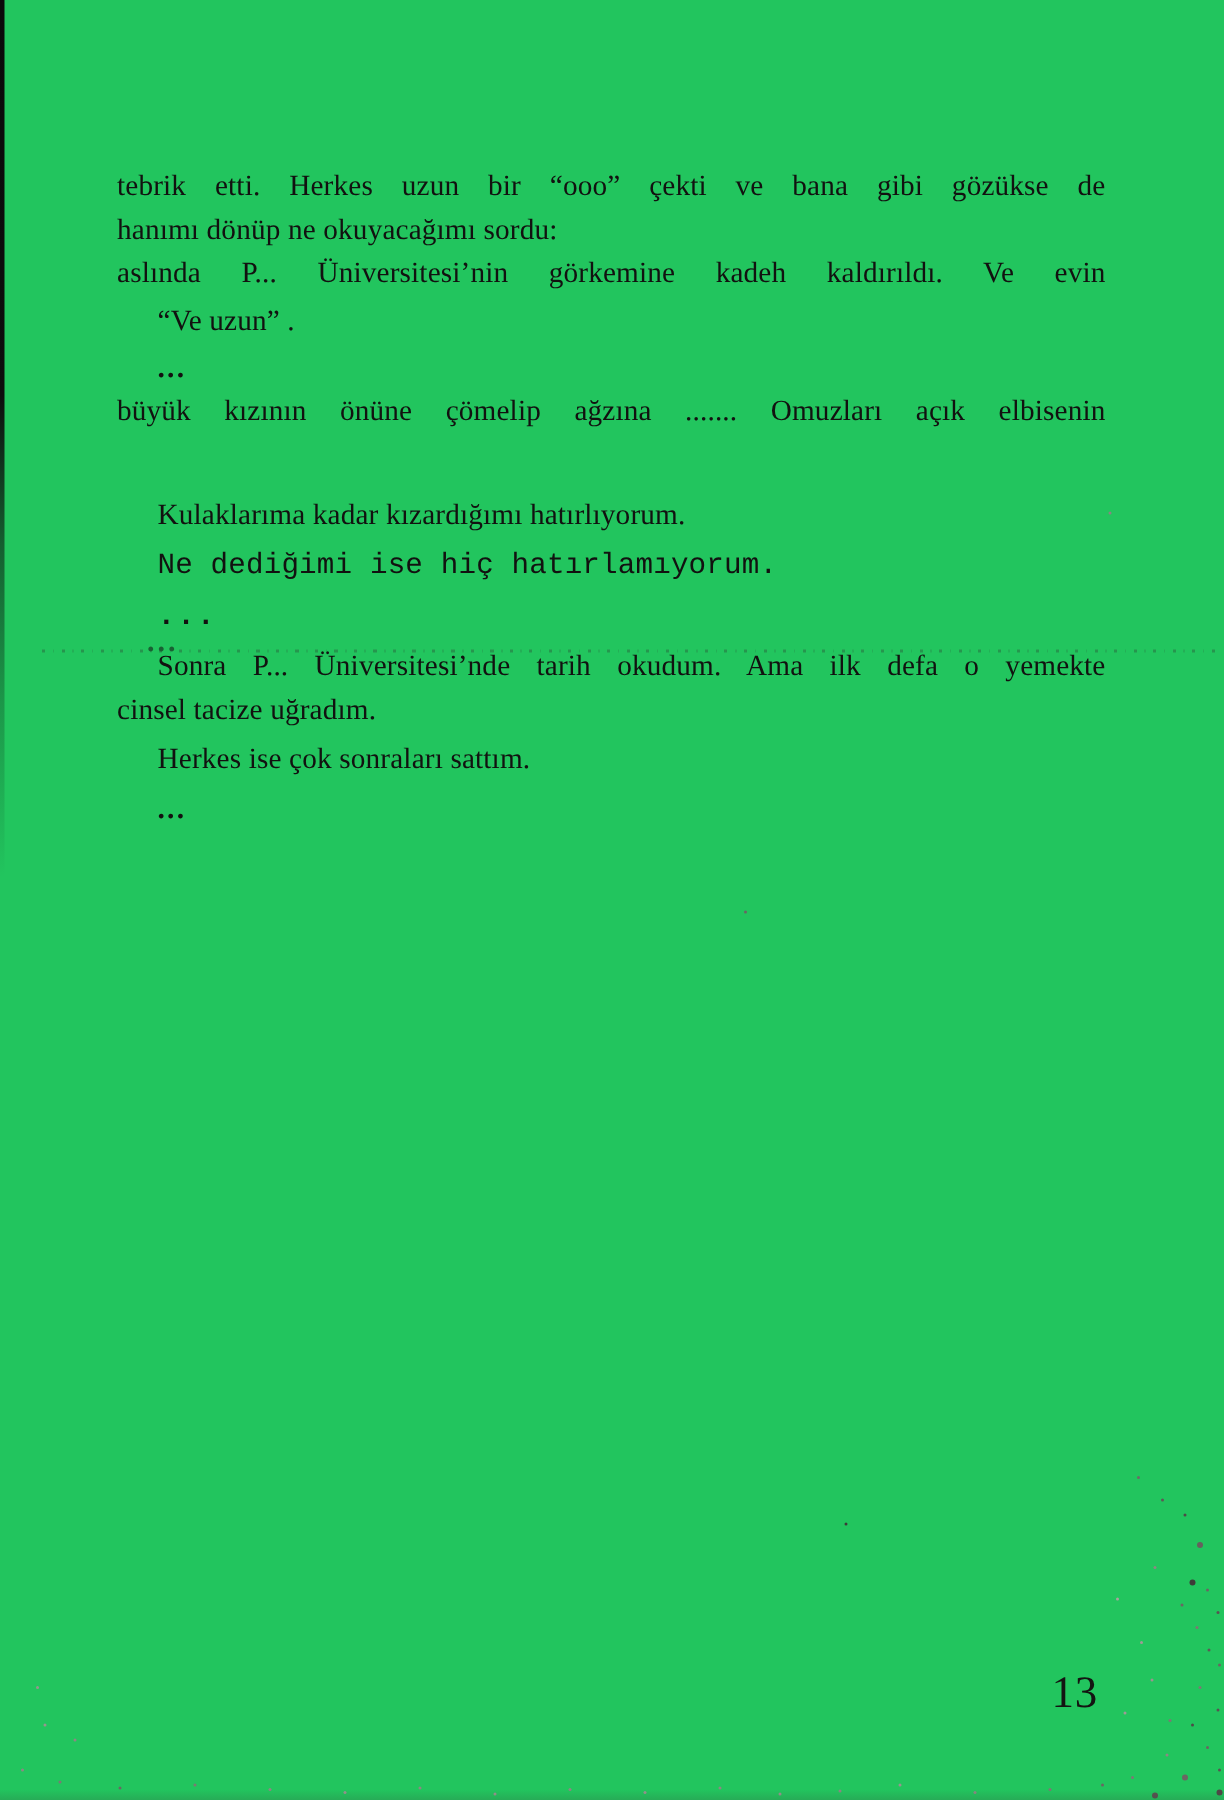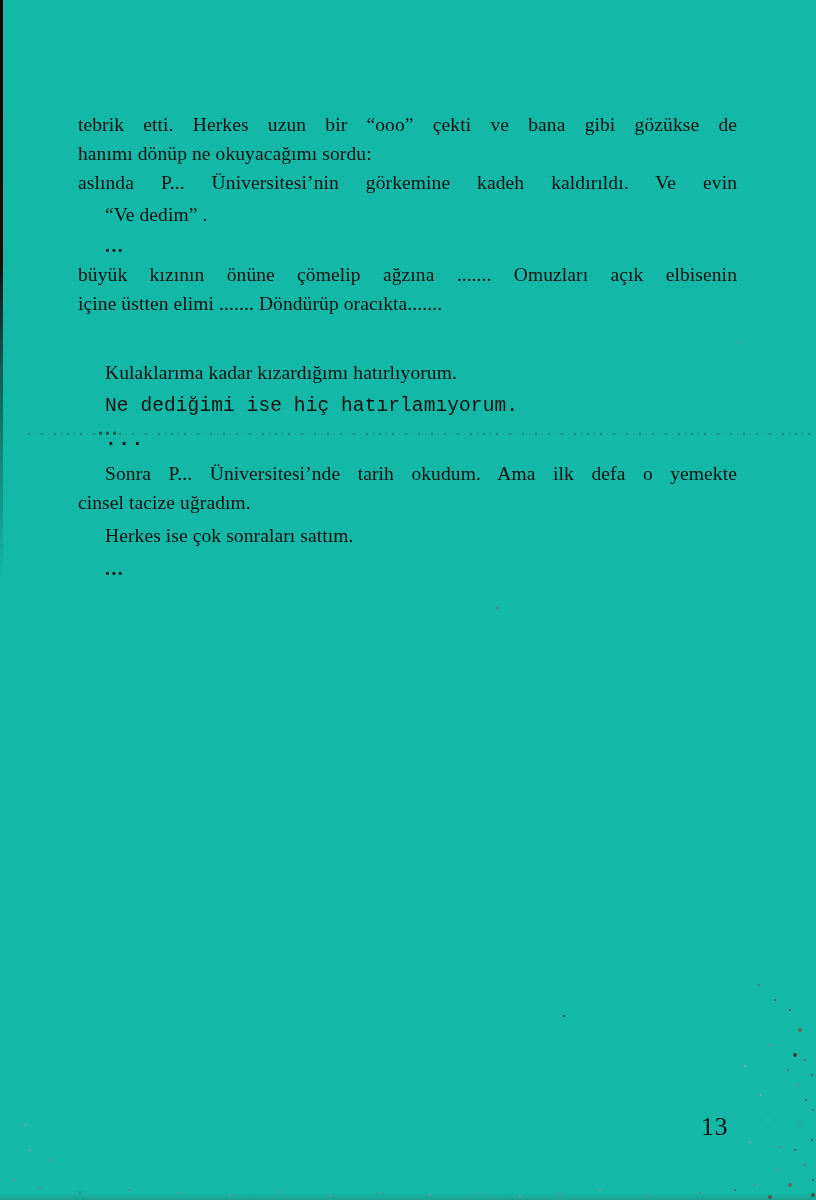--- a/index.html
+++ b/index.html
@@ -1,21 +1,21 @@
 <!DOCTYPE html>
 <html><head>
 <meta charset="utf-8">
 <style>
   html, body { margin: 0; padding: 0; background: #e9e9e7; }
   .page {
     position: relative;
     width: 816px;
     height: 1200px;
     margin: 0 auto;
-    background: #14b8a6;
+    background: #22c55e;
     overflow: hidden;
     font-family: "Liberation Serif", "DejaVu Serif", serif;
     color: #121110;
   }
   
   .binding-line {
     position: absolute;
     left: 0; top: 0;
     width: 3px; height: 585px;
     background: linear-gradient(to bottom,
@@ -61,21 +61,21 @@
     left: 70px; top: -16px;
     font-size: 20px;
     font-weight: 700;
     letter-spacing: 2px;
     color: #121110;
     opacity: 1;
   }
   .page-number {
     position: absolute;
     left: 701px; top: 1112px;
-    font-size: 26px;
+    font-size: 30px;
     letter-spacing: .5px;
     color: #141412;
   }
   
   .noise {
     position: absolute;
     left: 0; top: 0;
     width: 2px; height: 2px;
     border-radius: 50%;
     background: transparent;
@@ -145,24 +145,23 @@
 <body>
 
 <div class="page">
 
   <div class="binding-line"></div>
 
   <div class="content">
     <div class="line jst">tebrik etti. Herkes uzun bir “ooo” çekti ve bana gibi gözükse de</div>
     <div class="line">hanımı dönüp ne okuyacağımı sordu:</div>
     <div class="line jst">aslında P... Üniversitesi’nin görkemine kadeh kaldırıldı. Ve evin</div>
-    <div class="line ind mt3">“Ve dedim” .</div>
+    <div class="line ind mt3">“Ve uzun” .</div>
     <div class="line ind mt2 ell">...</div>
     <div class="line jst">büyük kızının önüne çömelip ağzına ....... Omuzları açık elbisenin</div>
-    <div class="line">içine üstten elimi ....... Döndürüp oracıkta.......</div>
     <div class="line ind mt28">Kulaklarıma kadar kızardığımı hatırlıyorum.</div>
     <div class="line ind mt5">Ne dediğimi ise hiç hatırlamıyorum.</div>
     <div class="line ind mt5 ell">...</div>
     <div class="line ind jst mt4">Sonra P... Üniversitesi’nde tarih okudum. Ama ilk defa o yemekte</div>
     <div class="line">cinsel tacize uğradım.</div>
     <div class="line ind mt4">Herkes ise çok sonraları sattım.</div>
     <div class="line ind mt4 ell">...</div>
   </div>
 
   <div class="separator">

